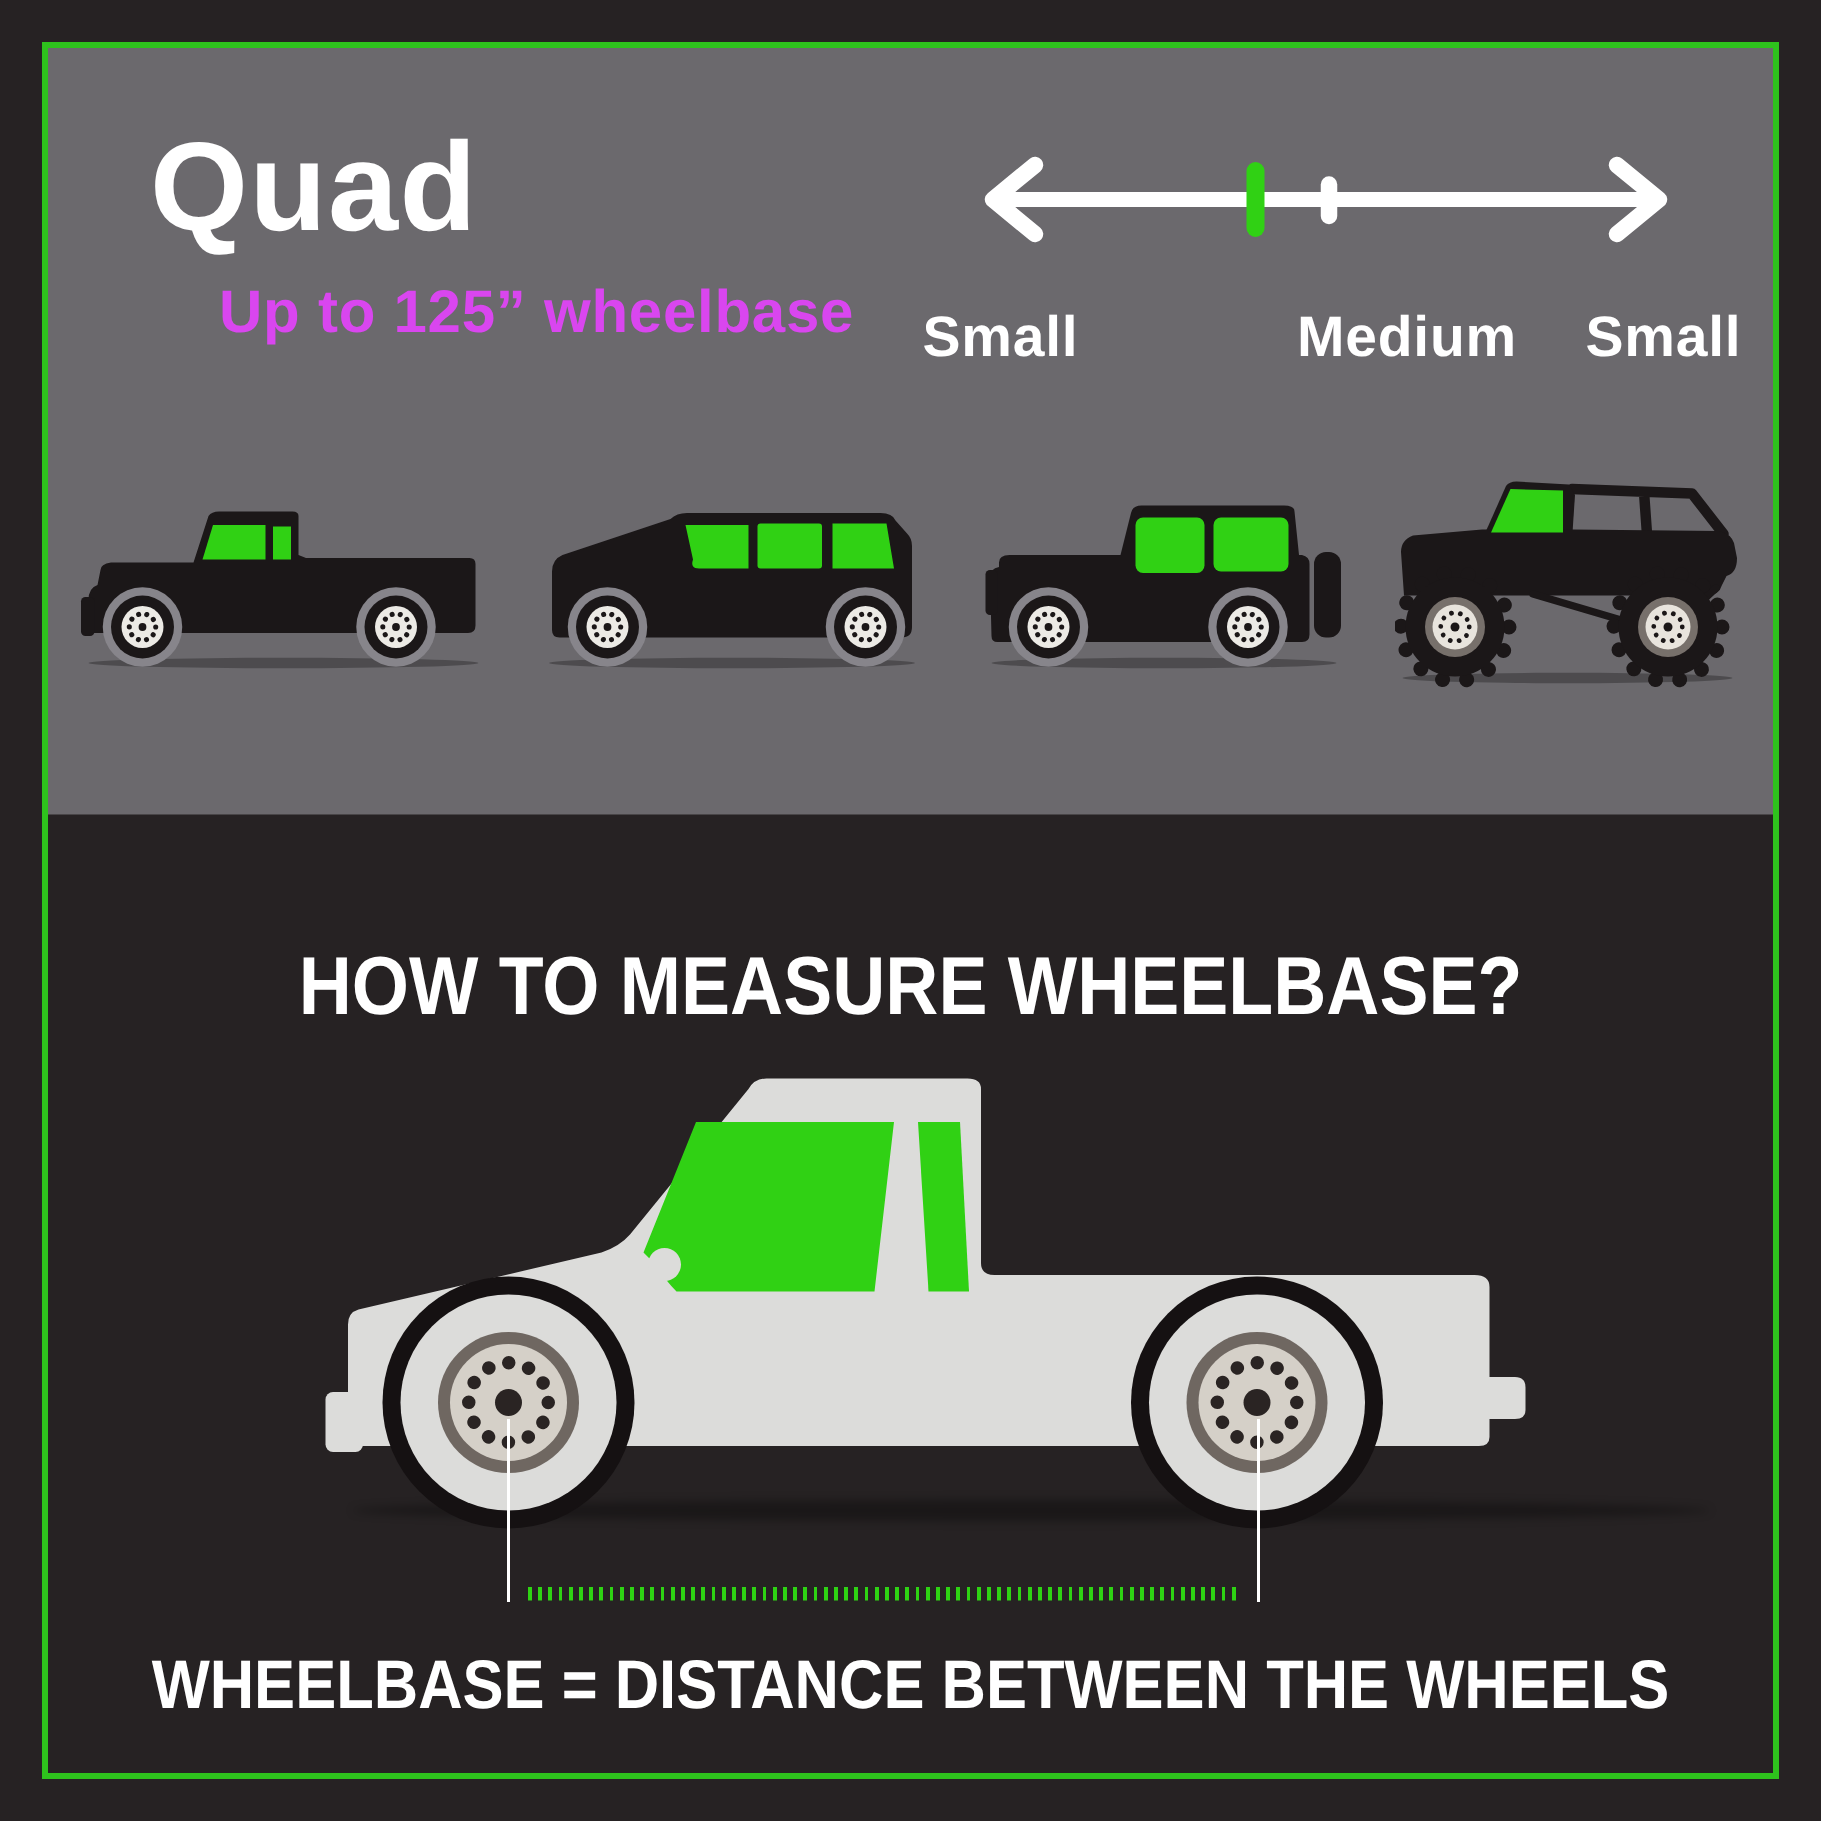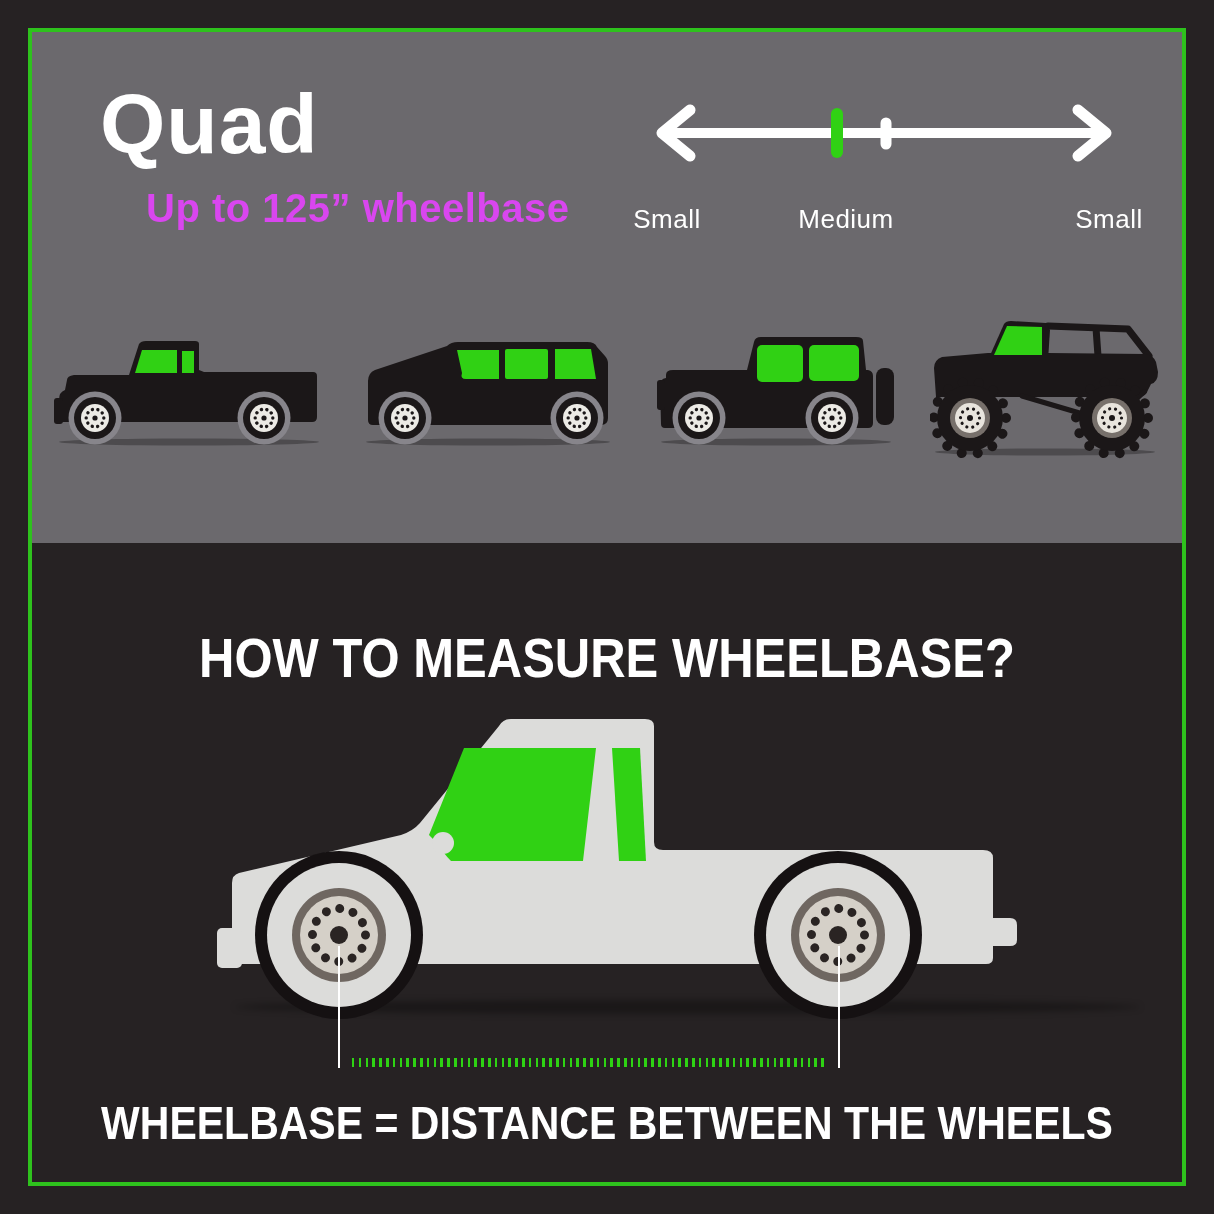--- a/index.html
+++ b/index.html
@@ -21,23 +21,23 @@
     position:absolute;left:100px;top:78px;
     color:#ffffff;font-size:84px;font-weight:bold;letter-spacing:1px;line-height:1.1;
   }
   .subtitle{
     position:absolute;left:100px;top:186px;
     color:#d946ef;font-size:40px;font-weight:bold;letter-spacing:0.5px;margin-left:46px;
   }
   .size-arrow{position:absolute;left:650px;top:103px;width:468px;height:60px;}
   .scale-label{
     position:absolute;top:204px;transform:translateX(-50%);
-    color:#ffffff;font-size:26px;font-weight:normal;letter-spacing:0.5px;white-space:nowrap;
-  }
-  .lbl-small{left:667px;} .lbl-medium{left:846px;} .lbl-large{left:1109px;}
+    color:#ffffff;font-size:38px;font-weight:bold;letter-spacing:0.5px;white-space:nowrap;
+  }
+  .lbl-small{left:667px;} .lbl-medium{left:938px;} .lbl-large{left:1109px;}
   .veh{position:absolute;}
   .v-pickup{left:53px;top:330px;}
   .v-suv{left:363px;top:335px;}
   .v-jeep{left:656px;top:325px;}
   .v-monster{left:930px;top:320px;}
   .section-title{
     position:absolute;left:0;top:630px;width:1214px;text-align:center;
     color:#ffffff;font-size:49px;font-weight:bold;letter-spacing:0px;
     transform:scaleY(1.12);transform-origin:center;white-space:nowrap;
   }

